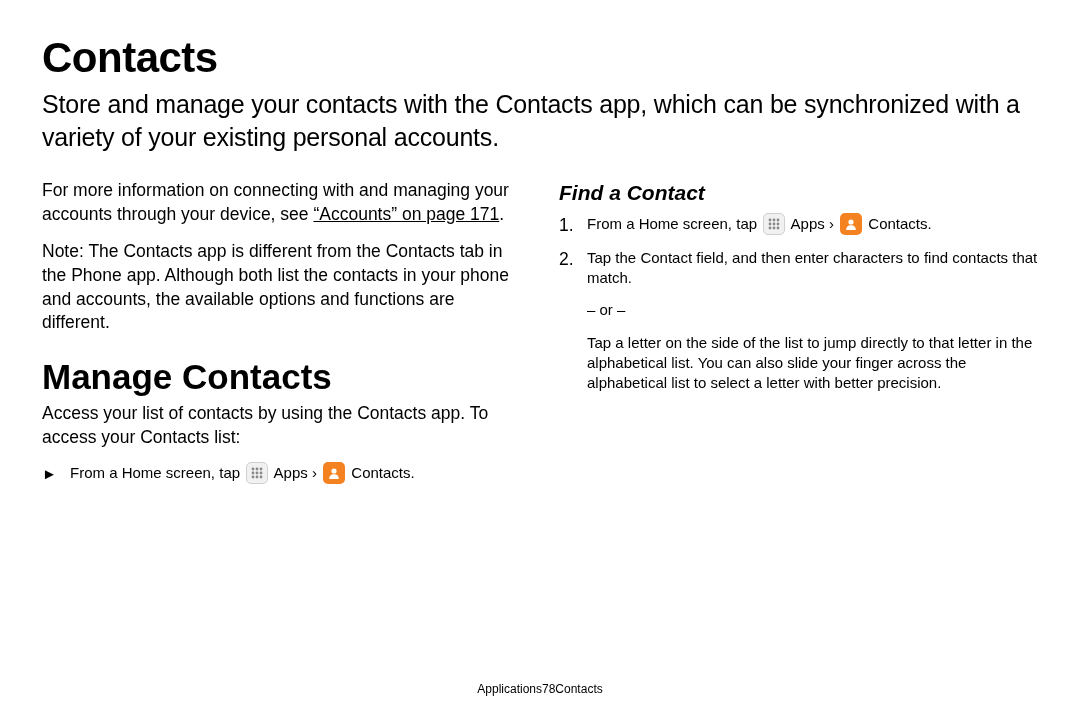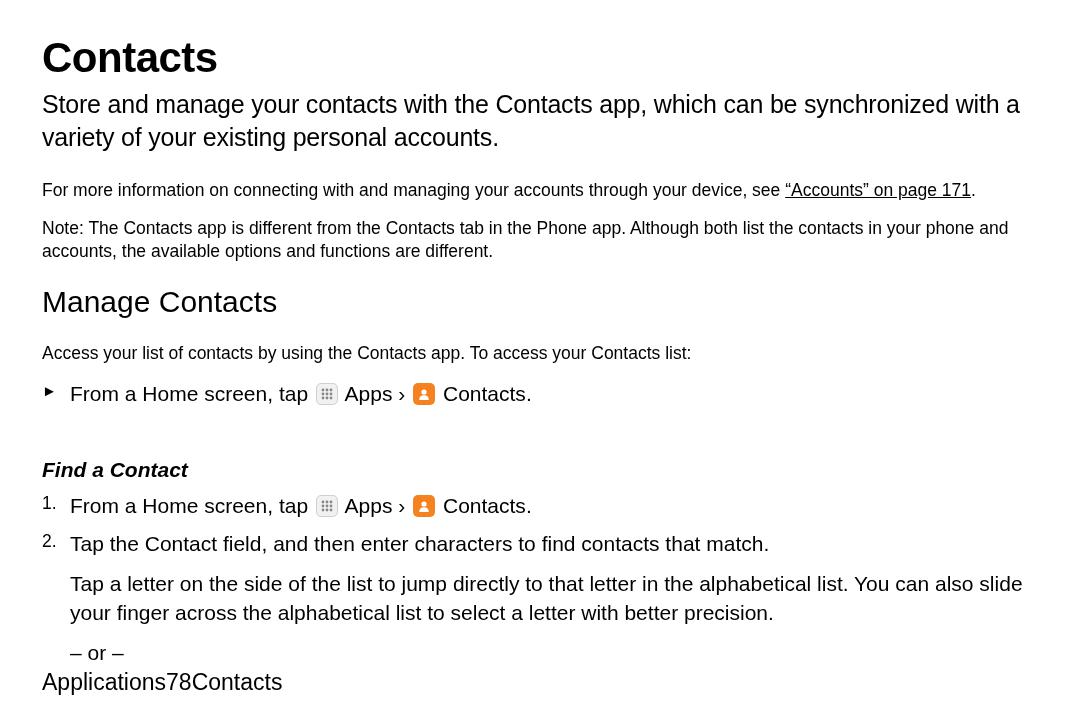--- a/index.html
+++ b/index.html
@@ -21,53 +21,52 @@
   }
   .intro {
     font-size: 25px;
     line-height: 1.3;
     margin-bottom: 26px;
     letter-spacing: -0.2px;
   }
   .columns {
     display: flex;
     gap: 38px;
-    flex-direction: column;
   }
   .col {
     flex: 1;
     font-size: 17.5px;
     line-height: 1.35;
   }
   .col p { margin-bottom: 14px; }
   .link { text-decoration: underline; }
   .h2 {
-    font-size: 30px;
-    font-weight: 400;
+    font-size: 35px;
+    font-weight: 700;
     margin-top: 18px;
-    margin-bottom: 20px;
+    margin-bottom: 2px;
   }
   .h3 {
     font-size: 21px;
     font-weight: 700;
     margin-bottom: 7px;
     font-style: italic;
   }
   .step-row {
     display: flex;
     align-items: flex-start;
     margin-bottom: 10px;
   }
   .step-marker {
     flex: 0 0 28px;
     font-size: 17.5px;
   }
   .step-body {
     flex: 1;
-    font-size: 21px;
+    font-size: 15px;
     line-height: 1.35;
   }
   .step-body .sub {
     margin-top: 12px;
   }
   .inline-icon {
     display: inline-flex;
     vertical-align: middle;
     width: 22px;
     height: 22px;
@@ -85,22 +84,22 @@
   .contacts-icon {
     background: #f58220;
   }
   .bold { font-weight: 400; }
   .footer {
     position: absolute;
     bottom: 24px;
     left: 42px;
     right: 42px;
     display: flex;
-    justify-content: flex-start;
-    font-size: 23px;
+    justify-content: center;
+    font-size: 12px;
   }
   .arrow-marker {
     font-size: 15px;
     position: relative;
     top: 1px;
   }
 </style>
 </head>
 <body>
 
@@ -177,22 +176,22 @@
         <span class="bold">Contacts</span><span>.</span>
       </div>
     </div>
 
     <div class="step-row">
       <div class="step-marker">2.</div>
       <div class="step-body">
         <div>
           <span>Tap the </span><span class="bold">Contact</span><span> field, and then enter characters to find contacts that match.</span>
         </div>
+        <div class="sub">– or –</div>
         <div class="sub">Tap a letter on the side of the list to jump directly to that letter in the alphabetical list. You can also slide your finger across the alphabetical list to select a letter with better precision.</div>
-        <div class="sub">– or –</div>
       </div>
     </div>
   </div>
 
 </div>
 
 <div class="footer">
   <span>Applications</span>
   <span>78</span>
   <span>Contacts</span>

